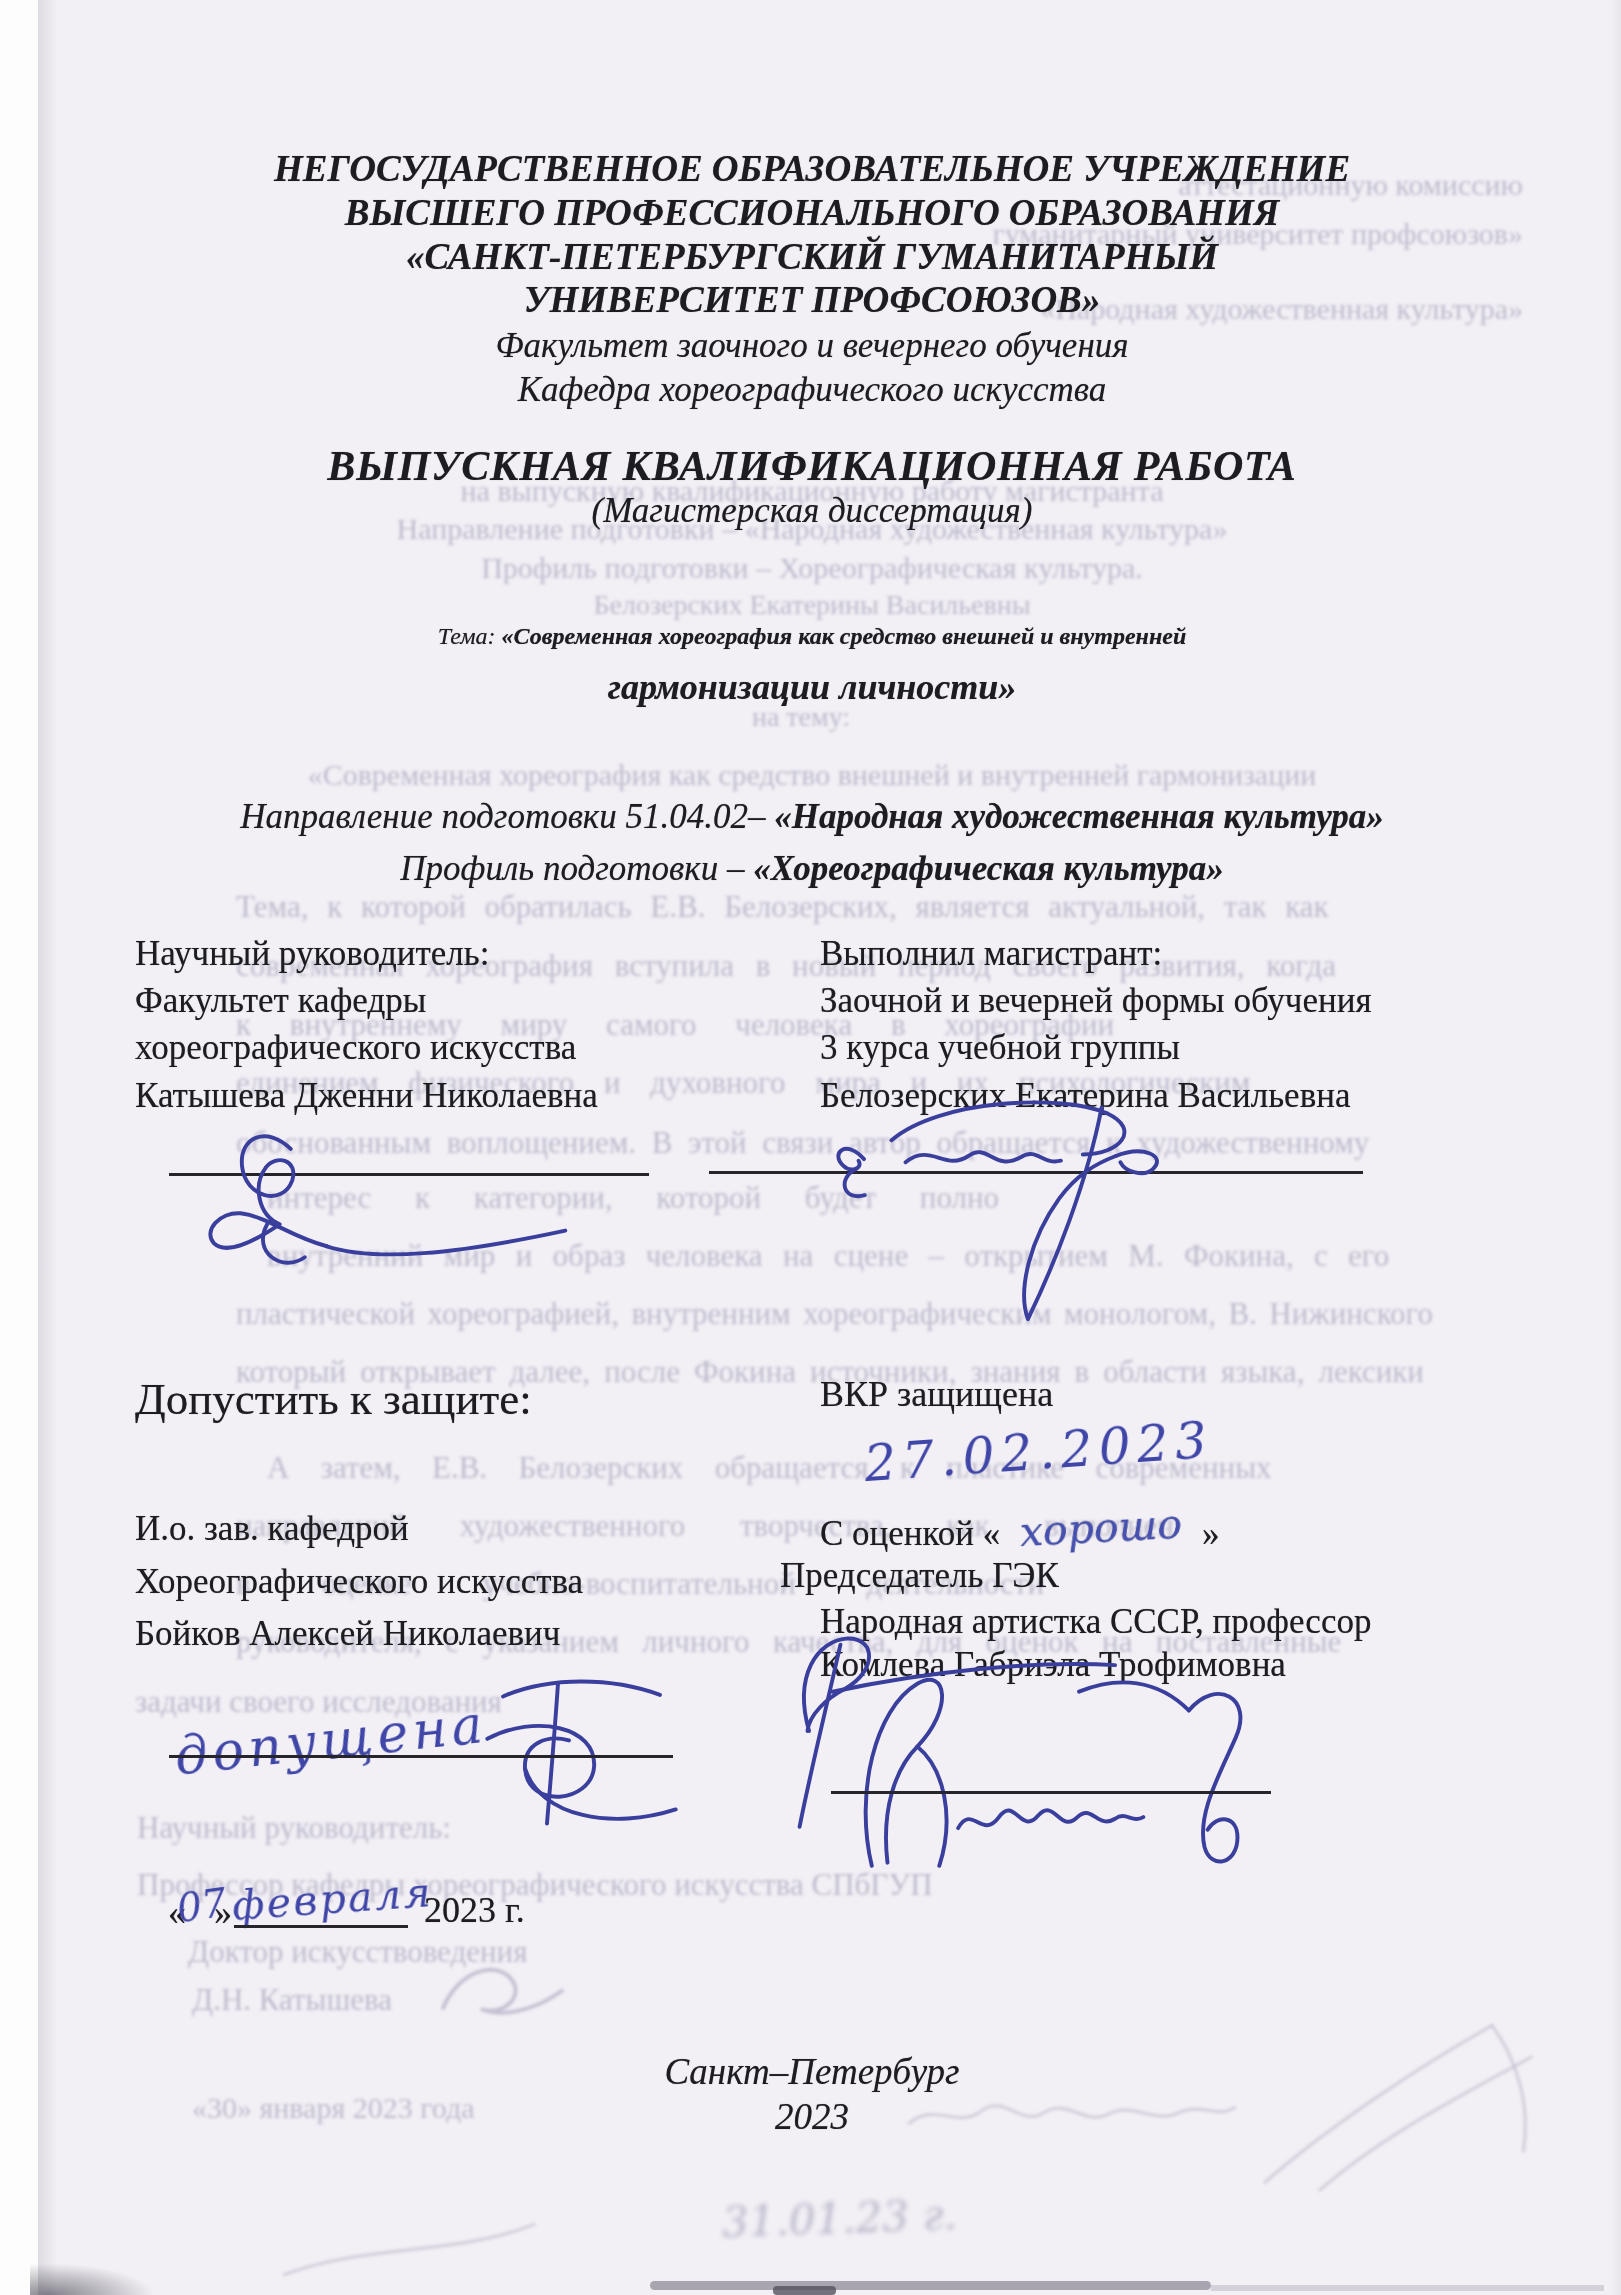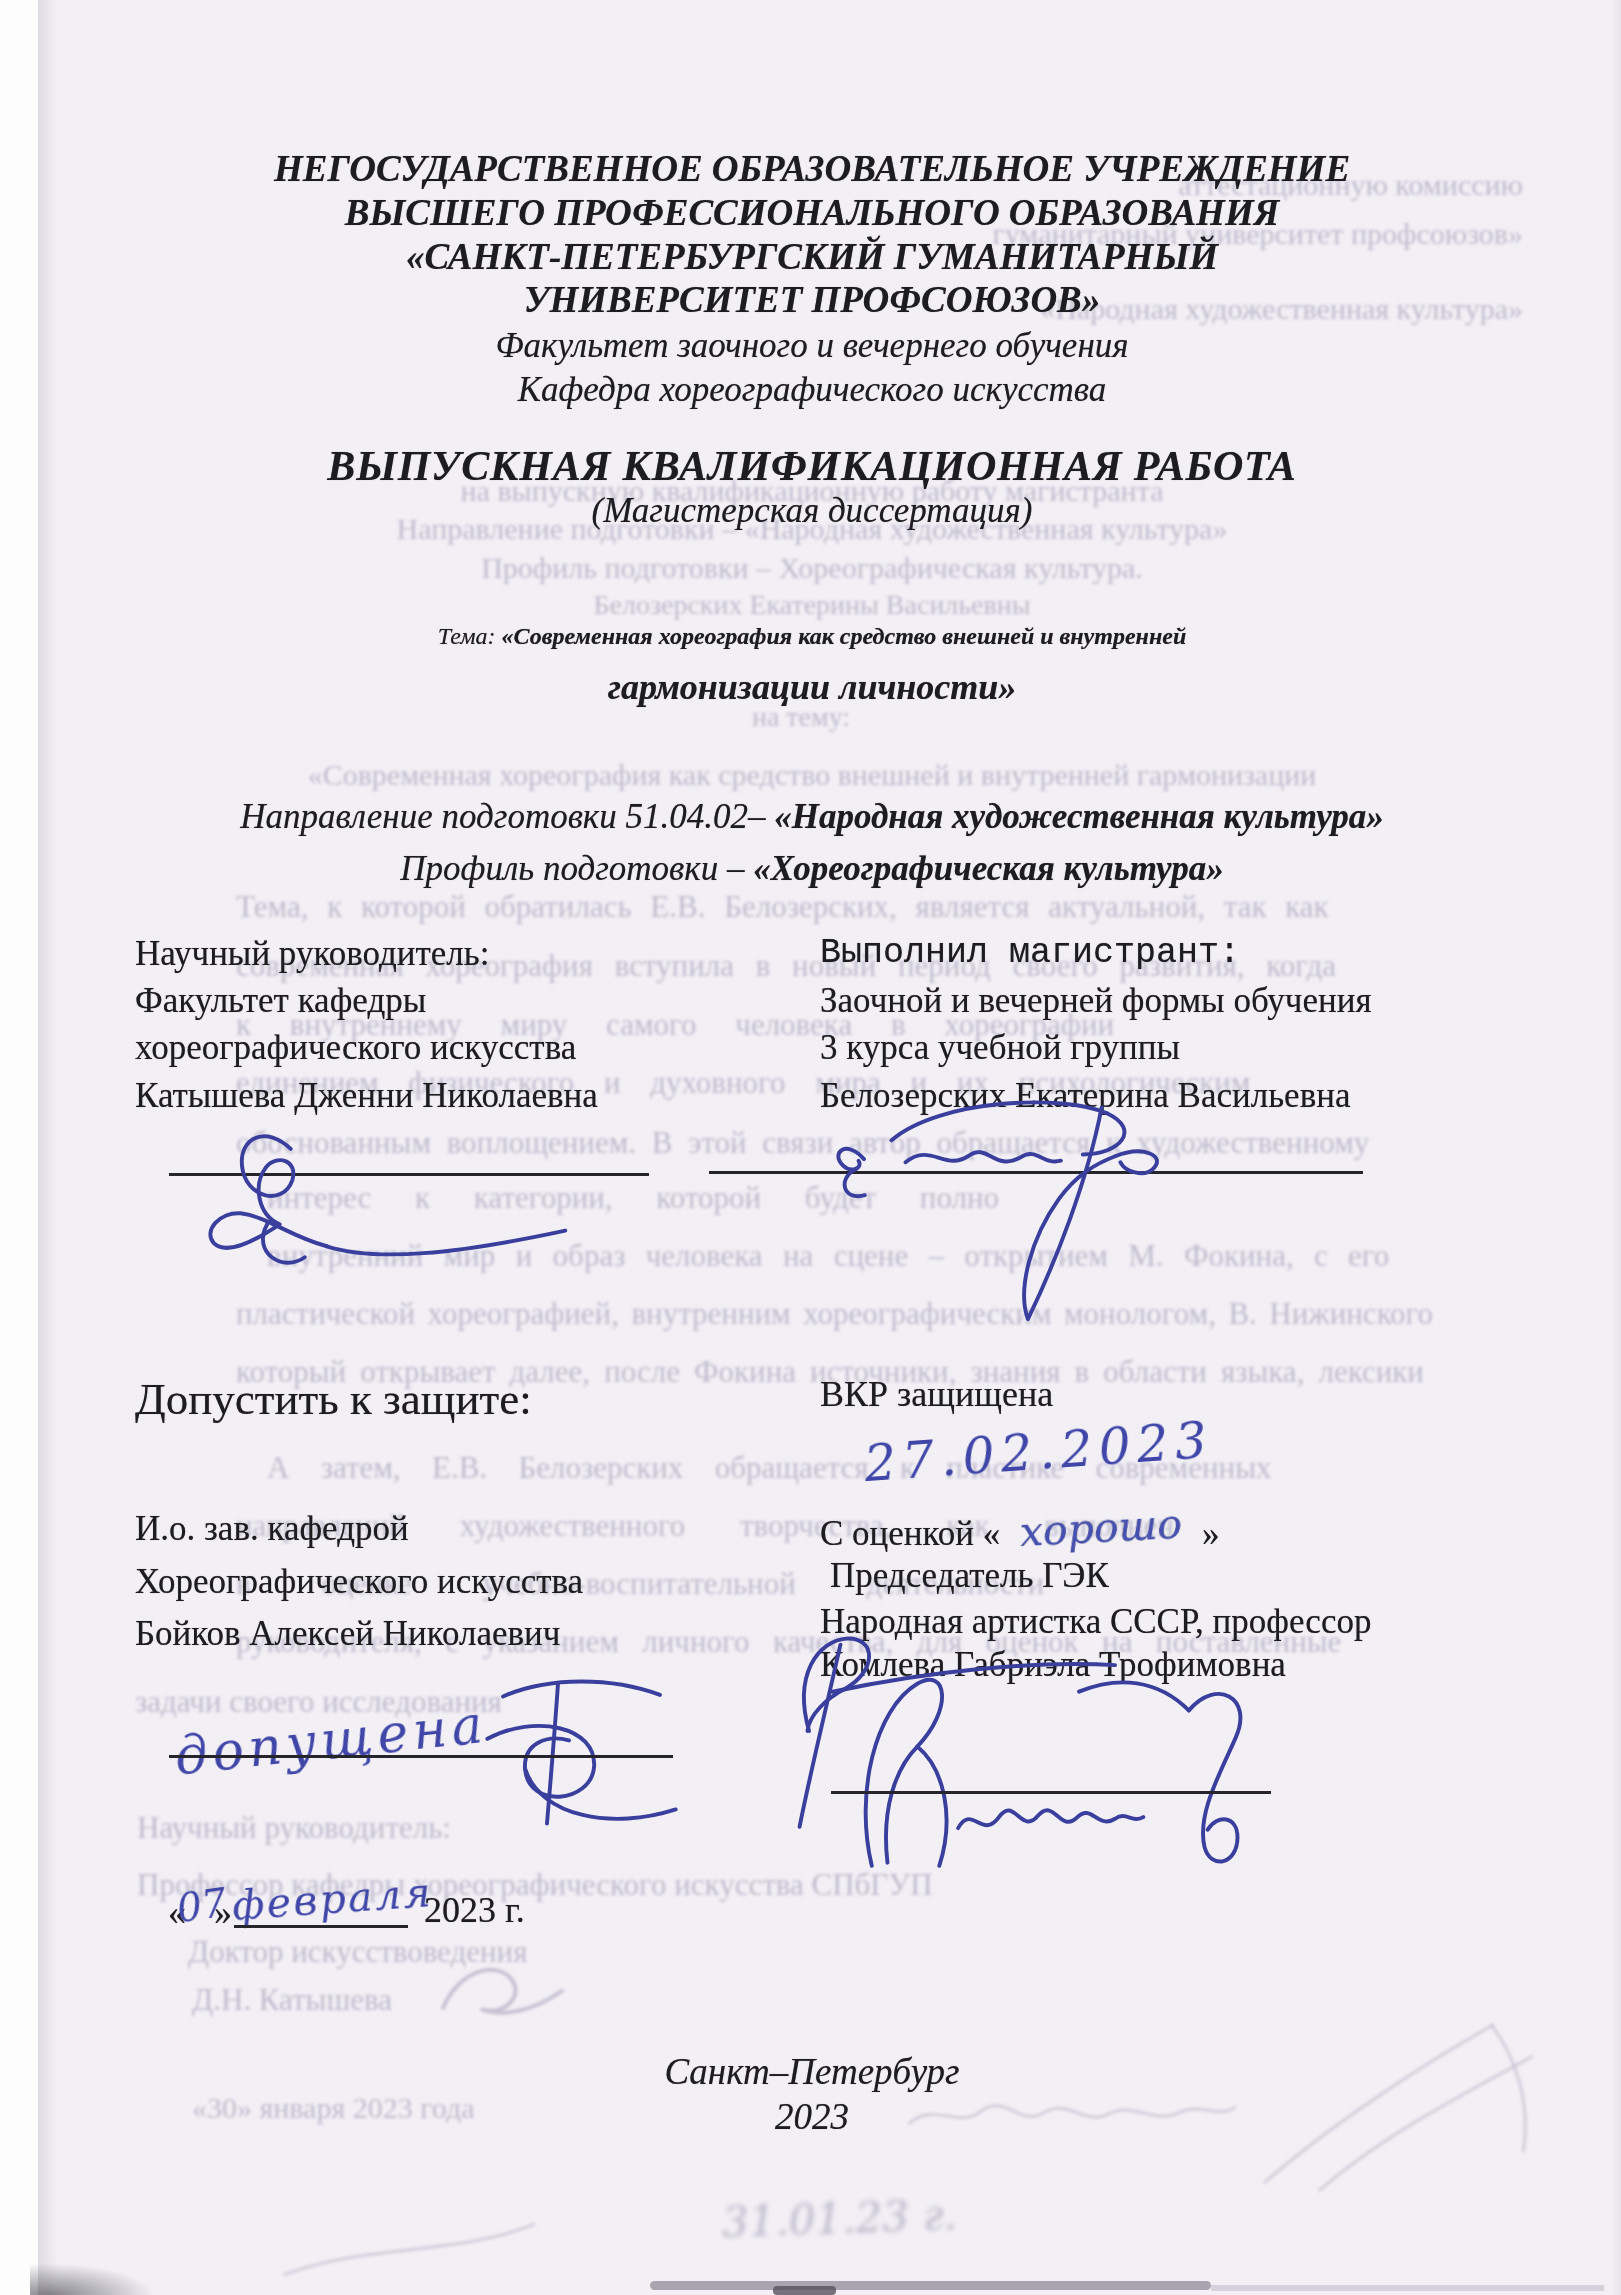--- a/index.html
+++ b/index.html
@@ -92,21 +92,21 @@
   <div class="t c" style="top:797px;font-size:35px;">
     <span>Направление подготовки 51.04.02–</span>
     <span class="b">«Народная художественная культура»</span>
   </div>
   <div class="t c" style="top:849px;font-size:35px;">
     <span>Профиль подготовки –</span>
     <span class="b">«Хореографическая культура»</span>
   </div>
 
   <div class="t" style="left:135px;top:934px;">Научный руководитель:</div>
-  <div class="t" style="left:820px;top:934px;font-family:Liberation Mono, monospace;">Выполнил магистрант:</div>
+  <div class="t" style="left:820px;top:934px;">Выполнил магистрант:</div>
   <div class="t" style="left:135px;top:981px;">Факультет кафедры</div>
   <div class="t" style="left:820px;top:981px;">Заочной и вечерней формы обучения</div>
   <div class="t" style="left:135px;top:1028px;">хореографического искусства</div>
   <div class="t" style="left:820px;top:1028px;">3 курса учебной группы</div>
   <div class="t" style="left:135px;top:1076px;">Катышева Дженни Николаевна</div>
   <div class="t" style="left:820px;top:1076px;text-align:right;">Белозерских Екатерина Васильевна</div>
 
   <div class="ln" style="left:169px;top:1173px;width:480px;"></div>
   <div class="ln" style="left:709px;top:1171px;width:654px;"></div>
 
@@ -131,21 +131,21 @@
 
   <div class="t" style="left:135px;top:1509px;">И.о. зав. кафедрой</div>
   <div class="t" style="left:135px;top:1562px;">Хореографического искусства</div>
   <div class="t" style="left:135px;top:1614px;">Бойков Алексей Николаевич</div>
 
   <div class="t" style="left:820px;top:1509px;">
     <span>С оценкой «</span>
     <span class="hwi" style="font-size:41px;display:inline-block;transform:rotate(-3deg) translateY(-3.1px);margin:0 11px;">хорошо</span>
     <span>»</span>
   </div>
-  <div class="t" style="left:830px;top:1556px;text-align:right;">Председатель ГЭК</div>
+  <div class="t" style="left:780px;top:1556px;text-align:right;">Председатель ГЭК</div>
   <div class="t" style="left:820px;top:1602px;">Народная артистка СССР, профессор</div>
   <div class="t" style="left:820px;top:1645px;">Комлева Габриэла Трофимовна</div>
 
   <div class="hw" style="left:174px;top:1710px;font-size:52px;letter-spacing:4.7px;transform:rotate(-6deg);">допущена</div>
 
   <svg class="sig blur1" style="left:440px;top:1629px;" width="691" height="204" viewBox="0 0 880 260">
     <path d="M470,130 C450,60 480,14 520,12 C556,12 556,54 516,76 C492,88 470,110 468,130"></path>
     <path d="M500,80 C620,54 760,40 860,46"></path>
     <path d="M510,20 C492,100 470,190 458,252"></path>
     <path d="M80,86 C140,60 220,62 280,84"></path>

